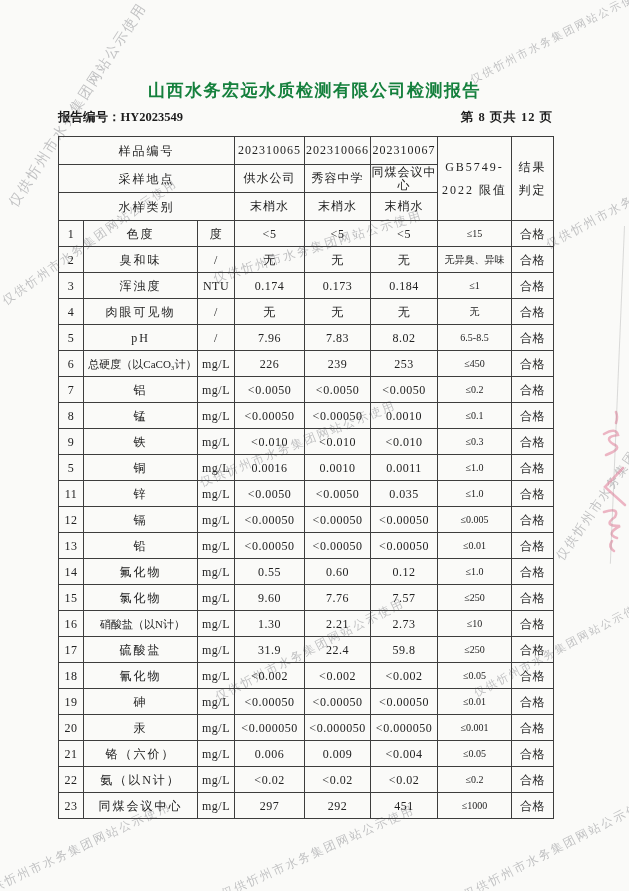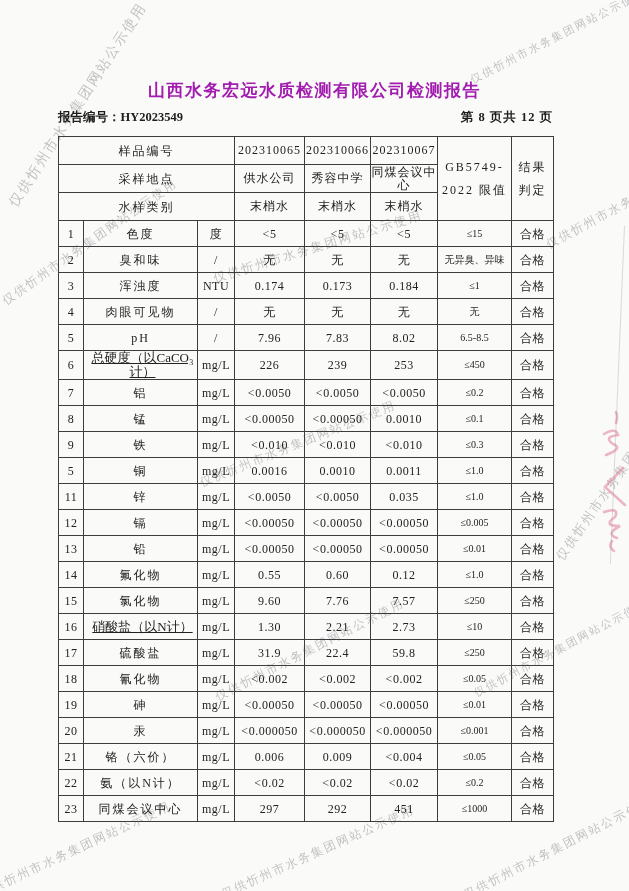--- a/index.html
+++ b/index.html
@@ -10,21 +10,21 @@
   }
   .page {
     position:relative; width:629px; height:891px;
     background:#fafaf8; overflow:hidden;
     color:#242424;
   }
   
   .title {
     position:absolute; top:79px; left:0; width:629px;
     margin:0; text-align:center;
-    font-size:17px; font-weight:bold; letter-spacing:1.5px; color:#a21caf;
+    font-size:17px; font-weight:bold; letter-spacing:1.5px; color:#15803d;
   }
   .meta-row {
     position:absolute; top:109px; left:58px; width:495px;
     display:flex; justify-content:space-between; align-items:flex-end;
     font-size:12.5px; font-weight:bold; color:#1d1d1d;
   }
   .meta-row .pageinfo { letter-spacing:1px; }
   
   table.report {
     position:absolute; left:58px; top:136px;
@@ -34,21 +34,21 @@
   table.report td {
     border:1px solid #3d3d3d;
     text-align:center; vertical-align:middle;
     padding:0; line-height:14px;
     overflow:hidden;
   }
   .h-row td { height:27px; letter-spacing:2px; }
   .h-row td.hval { letter-spacing:1px; line-height:13px; }
   tbody td { height:25px; letter-spacing:0.5px; }
   td.name { text-align:left; padding-left:7px; letter-spacing:2px; }
-  td.name.long { font-size:13px; letter-spacing:0; padding-left:4px;text-decoration:underline; }
+  td.name.long { font-size:11px; letter-spacing:0; padding-left:4px; }
   td.limit { font-size:10px; letter-spacing:0; }
   td.merged { line-height:15px; }
   .twoline div { letter-spacing:2px; }
   .twoline div + div { margin-top:9px; }
   
   .wm {
     position:absolute; white-space:nowrap; pointer-events:none;
     font-family:"Liberation Sans","DejaVu Sans",sans-serif;
     color:#8d8e92; opacity:0.52; letter-spacing:2px;
   }

